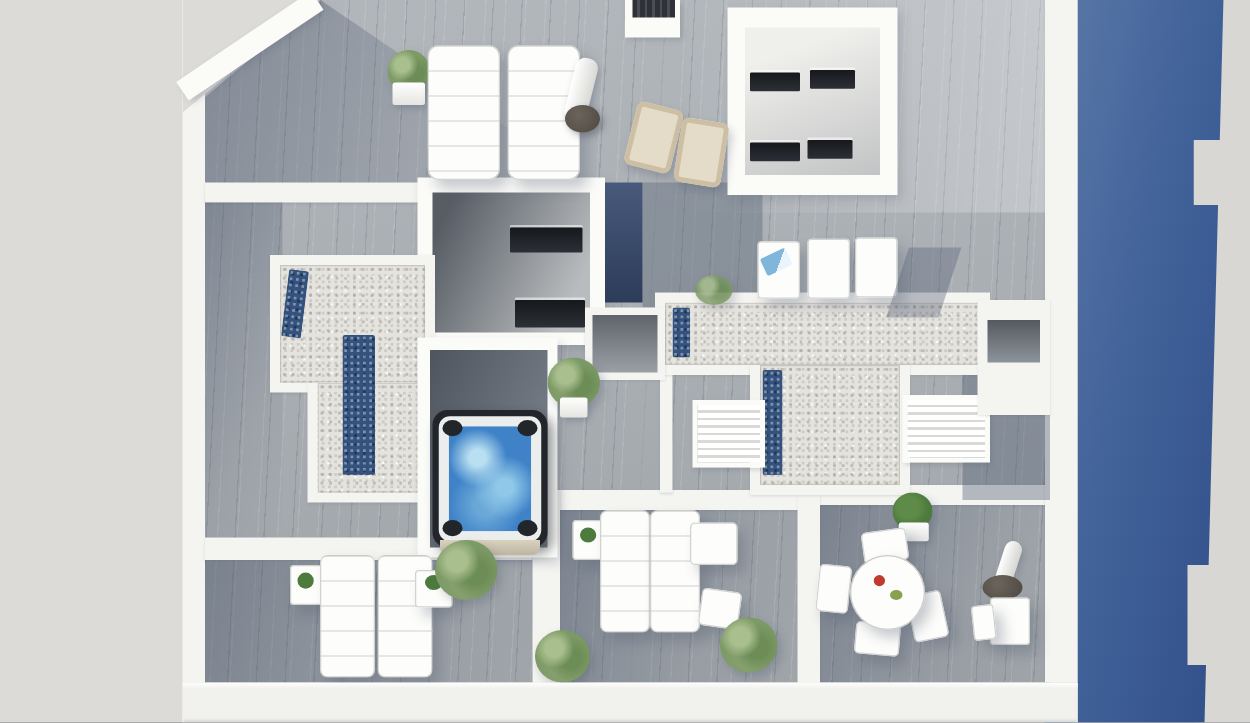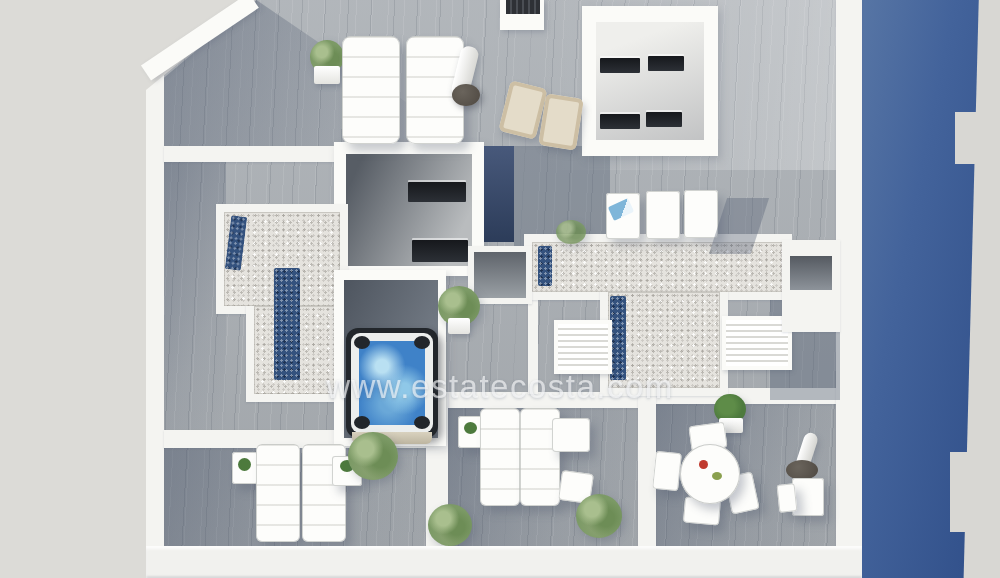--- a/index.html
+++ b/index.html
@@ -207,14 +207,13 @@
   <div class="abs" style="left:798px;top:432px;width:14px;height:50px;transform:rotate(18deg);border-radius:7px;
        background:linear-gradient(90deg,#ffffff,#d4d4d0);box-shadow:2px 3px 6px rgba(80,90,110,.3);"></div>
   <div class="abs" style="left:786px;top:460px;width:32px;height:20px;border-radius:50%;
        background:radial-gradient(circle at 38% 35%, #6a645c, var(--ubase));"></div>
   <div class="abs furn" style="left:792px;top:478px;width:32px;height:38px;border-radius:3px;"></div>
   <div class="abs furn" style="left:778px;top:484px;width:18px;height:28px;border-radius:3px;transform:rotate(-6deg);"></div>
 
   <div class="abs" style="left:146px;top:546px;width:716px;height:32px;background:var(--front);
        box-shadow:inset 0 3px 3px rgba(255,255,255,.8), inset 0 -2px 2px rgba(120,126,138,.2);"></div>
 
-  <div class="abs watermark">www.estatecosta.com</div>
 </div>
 
 </body></html>

